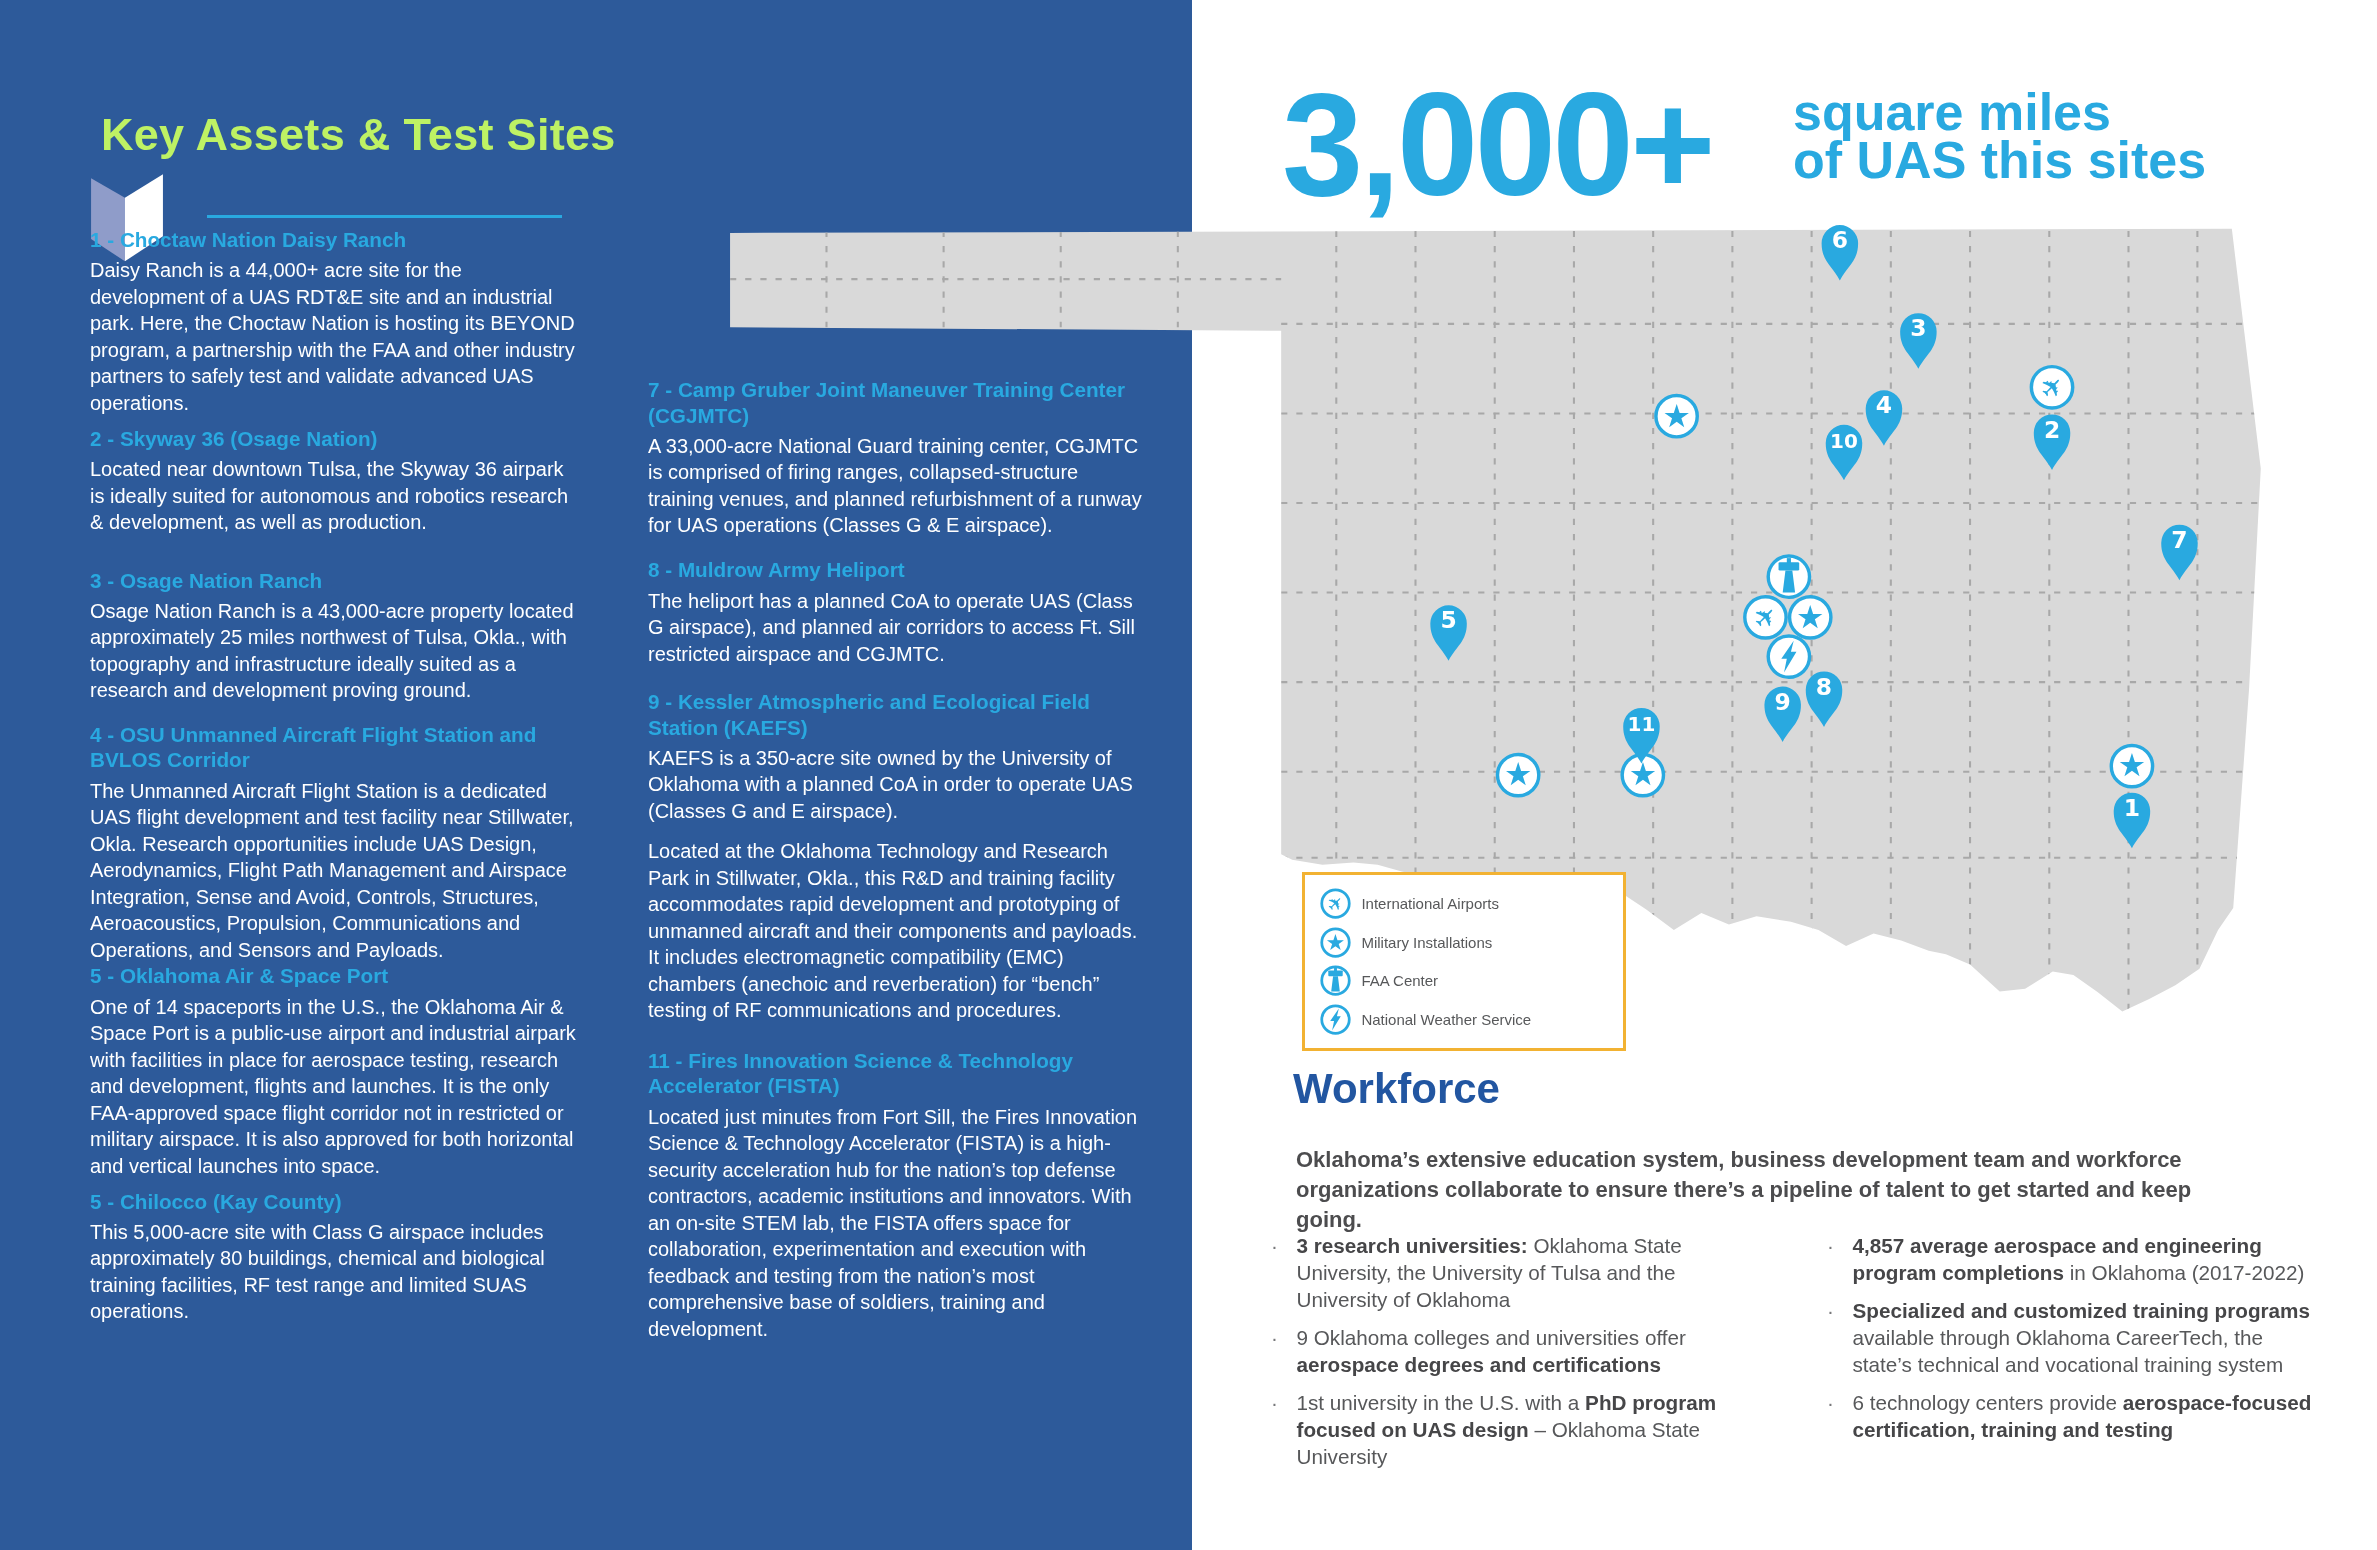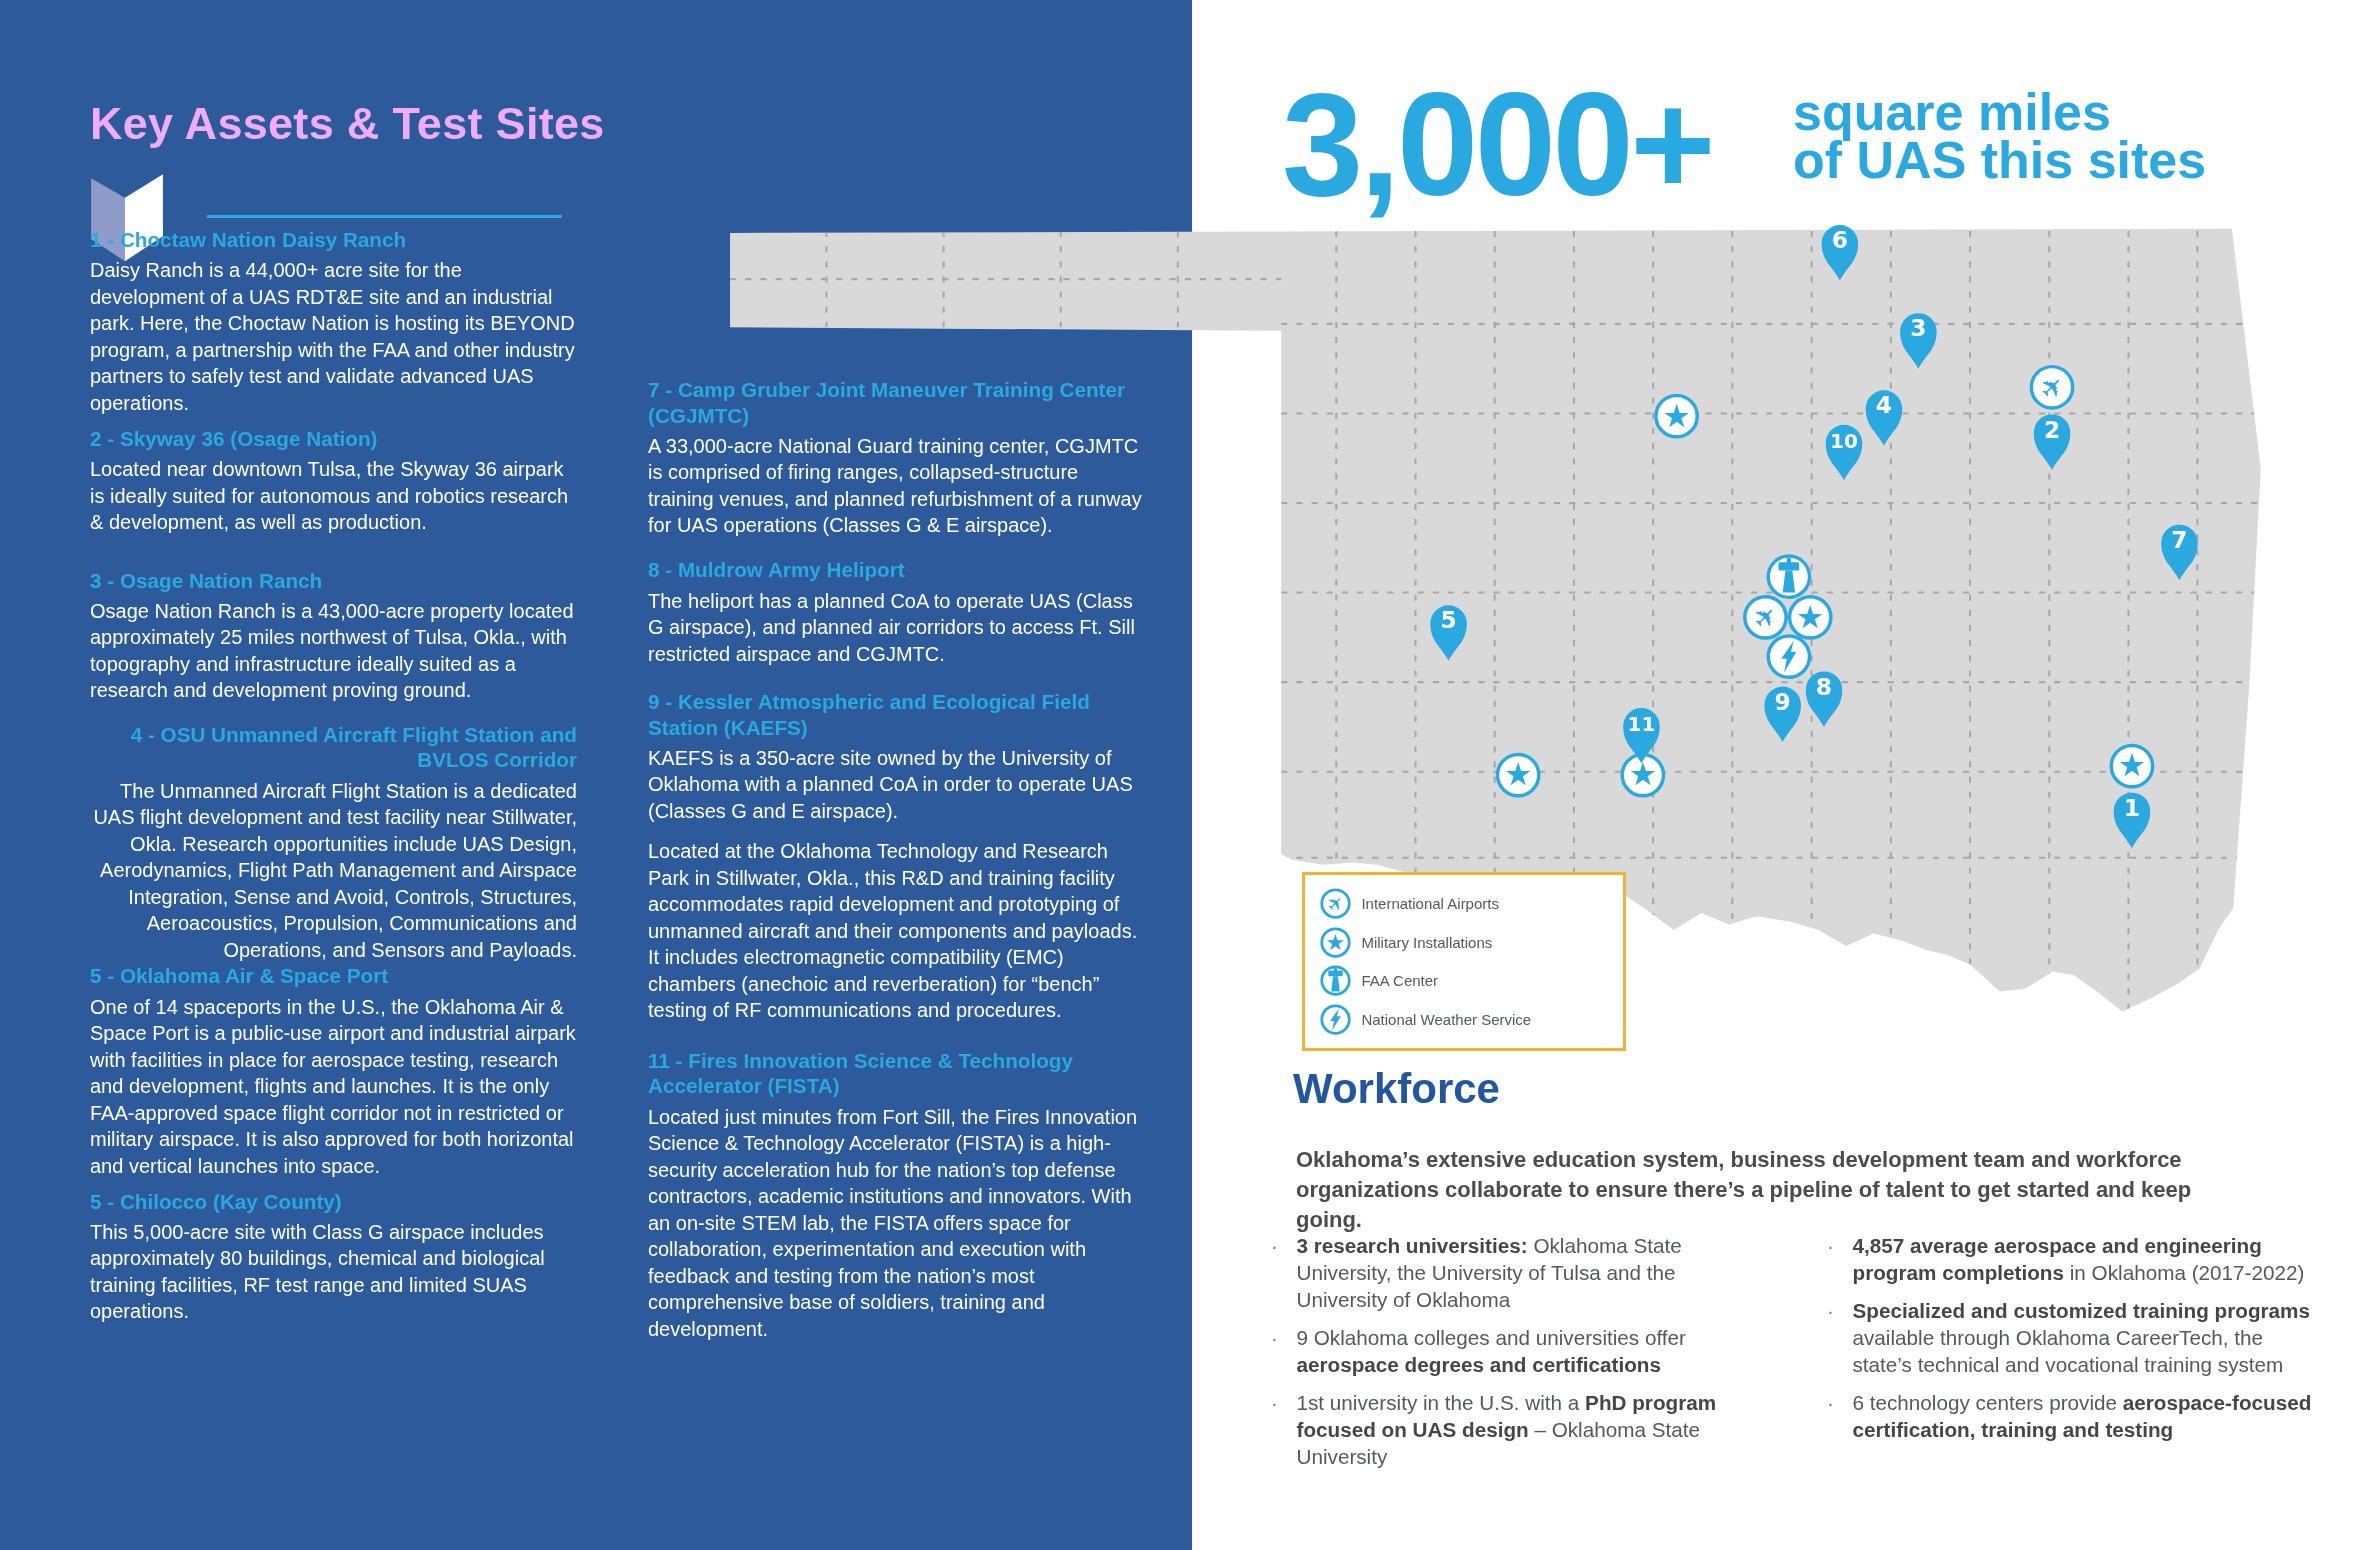--- a/index.html
+++ b/index.html
@@ -4,21 +4,21 @@
 <style>
   :root{
     --panel-blue:#2d5a9a; --accent-blue:#29a9e0; --map-gray:#d9d9d9; --county-line:#a8a8a8;
     --heading-blue:#2256a1; --text-gray:#57585a; --legend-border:#f2b232; --bookmark-lavender:#8f9cc9;
     --text-dark:#464648; --intro-gray:#4c4c4e;
   }
   html,body{margin:0;padding:0;background:#fff;}
   #page{position:relative;width:2377px;height:1551px;background:#fff;overflow:hidden;
         font-family:"Liberation Sans",sans-serif;}
   #blue-panel{position:absolute;left:0;top:0;width:1192px;height:1551px;background:var(--panel-blue);}
-  #page-title{position:absolute;left:90px;top:98px;margin:0;font-size:45px;font-weight:700;color:#f0abfc;letter-spacing:0.3px;}
+  #page-title{position:absolute;left:90px;top:98px;margin:11px;font-size:45px;font-weight:700;color:#bef264;letter-spacing:0.3px;}
   #bookmark{position:absolute;left:91px;top:170px;}
   #title-rule{position:absolute;left:207px;top:215px;width:355px;height:3.4px;background:var(--accent-blue);}
   .site-col{position:absolute;}
   #col1{left:90px;top:227px;width:487px;}
   #col2{left:648px;top:377px;width:500px;}
   .site-item{position:relative;}
   .site-title{margin:0 0 4.8px 0;font-size:20.7px;font-weight:700;color:var(--accent-blue);line-height:25.5px;}
   .site-body{margin:0;font-size:20px;font-weight:400;color:#fff;line-height:26.5px;}
   #stat-number{position:absolute;left:1282px;top:72px;margin:0;font-size:146px;font-weight:800;
                color:var(--accent-blue);line-height:1;letter-spacing:-3.4px;}
@@ -59,21 +59,21 @@
           <p class="site-body">Daisy Ranch is a 44,000+ acre site for the development of a UAS RDT&amp;E site and an industrial park. Here, the Choctaw Nation is hosting its BEYOND program, a partnership with the FAA and other industry partners to safely test and validate advanced UAS operations.</p>
         </div>
         <div class="site-item" style="margin-top: 9.6px;">
           <h3 class="site-title">2 - Skyway 36 (Osage Nation)</h3>
           <p class="site-body">Located near downtown Tulsa, the Skyway 36 airpark is ideally suited for autonomous and robotics research &amp; development, as well as production.</p>
         </div>
         <div class="site-item" style="margin-top: 32px;">
           <h3 class="site-title">3 - Osage Nation Ranch</h3>
           <p class="site-body">Osage Nation Ranch is a 43,000-acre property located approximately 25 miles northwest of Tulsa, Okla., with topography and infrastructure ideally suited as a research and development proving ground.</p>
         </div>
-        <div class="site-item" style="margin-top: 18px; text-align: right;">
+        <div class="site-item" style="margin-top: 18px;">
           <h3 class="site-title">4 - OSU Unmanned Aircraft Flight Station and BVLOS Corridor</h3>
           <p class="site-body">The Unmanned Aircraft Flight Station is a dedicated UAS flight development and test facility near Stillwater, Okla. Research opportunities include UAS Design, Aerodynamics, Flight Path Management and Airspace Integration, Sense and Avoid, Controls, Structures, Aeroacoustics, Propulsion, Communications and Operations, and Sensors and Payloads.</p>
         </div>
         <div class="site-item" style="margin-top: 0;">
           <h3 class="site-title">5 - Oklahoma Air &amp; Space Port</h3>
           <p class="site-body">One of 14 spaceports in the U.S., the Oklahoma Air &amp; Space Port is a public-use airport and industrial airpark with facilities in place for aerospace testing, research and development, flights and launches. It is the only FAA-approved space flight corridor not in restricted or military airspace. It is also approved for both horizontal and vertical launches into space.</p>
         </div>
         <div class="site-item" style="margin-top: 9.6px;">
           <h3 class="site-title">5 - Chilocco (Kay County)</h3>
           <p class="site-body">This 5,000-acre site with Class G airspace includes approximately 80 buildings, chemical and biological training facilities, RF test range and limited SUAS operations.</p>

